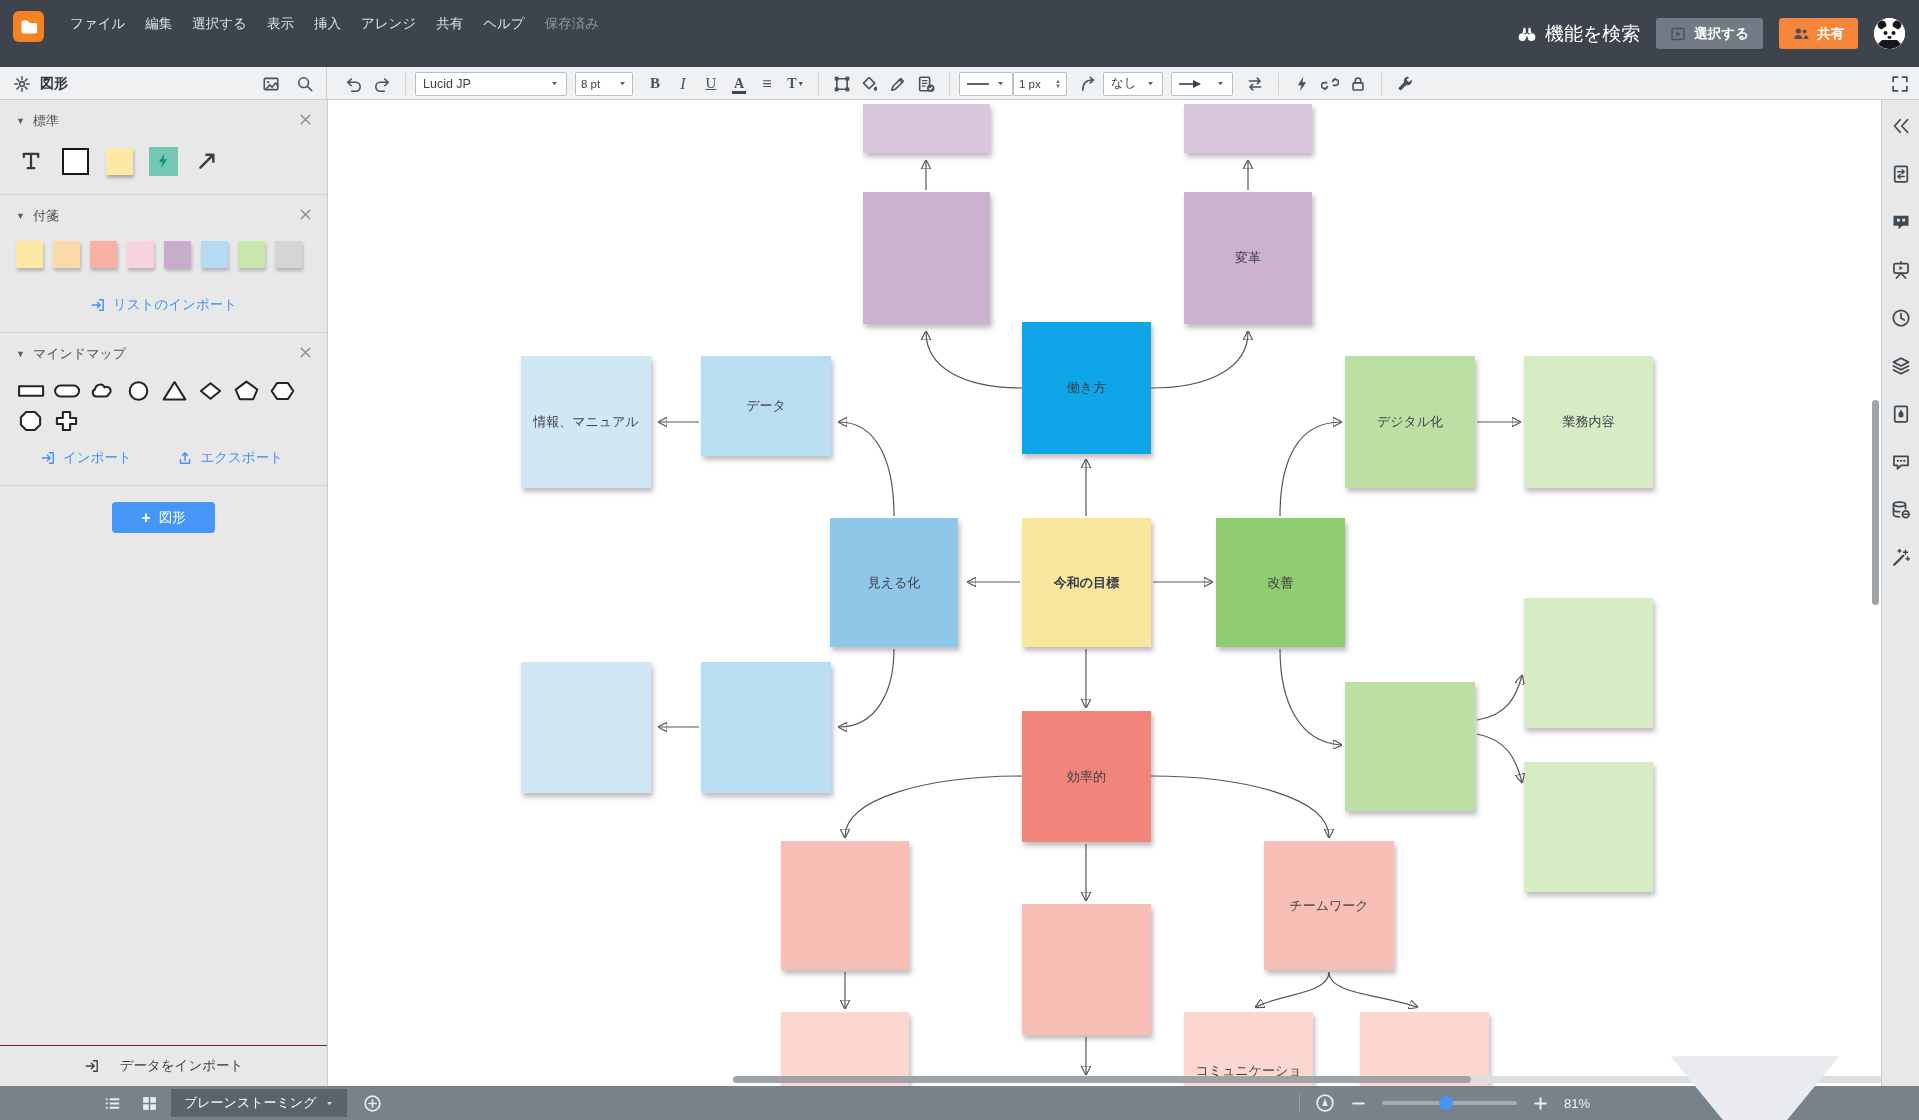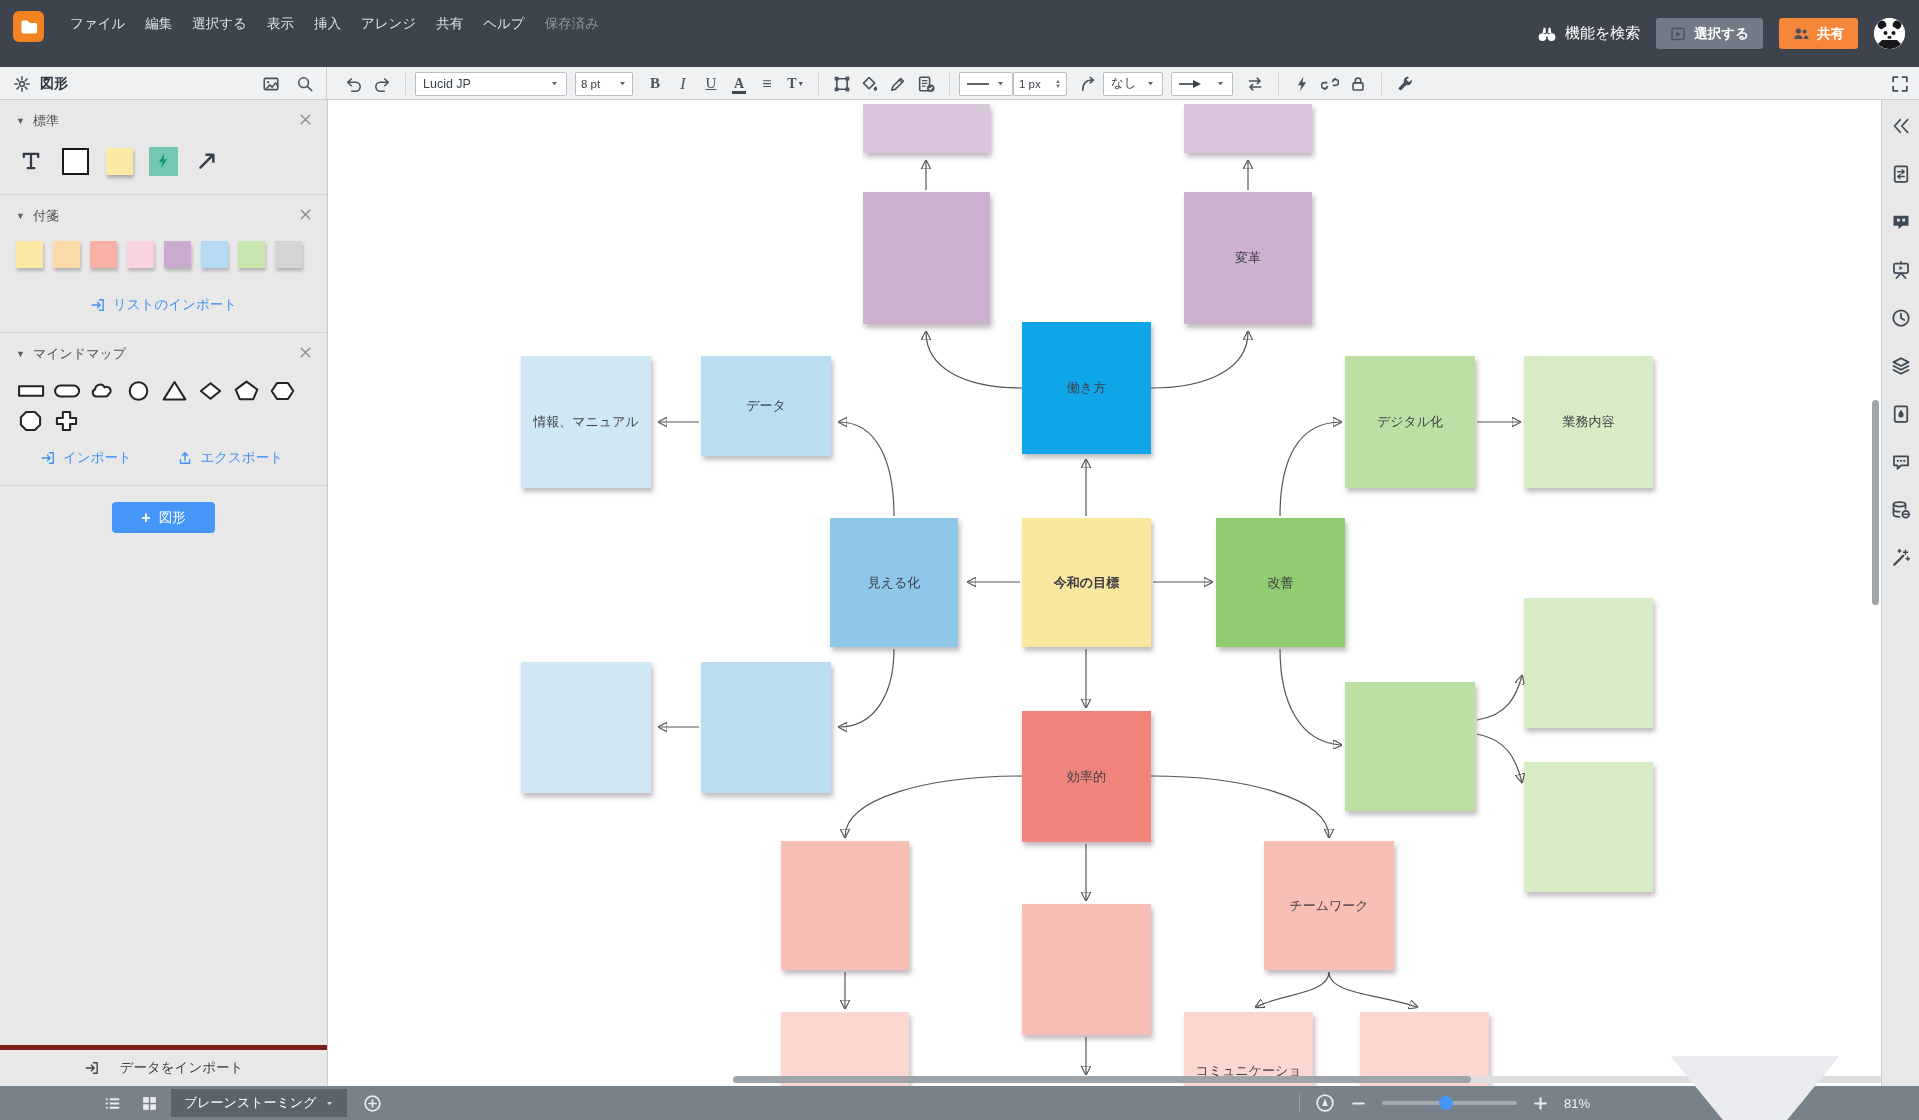--- a/index.html
+++ b/index.html
@@ -11,21 +11,21 @@
   #menubar{position:absolute;left:0;top:0;width:1919px;height:67px;background:#3d444e;z-index:30;}
   .logo{position:absolute;left:13px;top:11px;width:31px;height:31px;border-radius:6px;background:#f58220;
     display:flex;align-items:center;justify-content:center;}
   .logo svg{width:20px;height:20px;}
   .titleblock{position:absolute;left:70px;top:8px;}
   .doc-title{color:#fff;font-size:17px;font-weight:bold;letter-spacing:.3px;}
   .menus{display:flex;gap:20px;margin-top:7px;align-items:center;}
   .menus span{color:#dde2e6;font-size:13.5px;cursor:default;white-space:nowrap;}
   .menus span.saved{color:#8f979f;}
   .mb-right{position:absolute;right:14px;top:0;height:67px;display:flex;align-items:center;gap:16px;}
-  .feature-search{display:flex;align-items:center;gap:8px;color:#fff;font-size:15px;}
+  .feature-search{display:flex;align-items:center;gap:8px;color:#fff;font-size:19px;}
   .feature-search .ic{width:20px;height:20px;color:#fff;}
   .btn{height:31px;border-radius:3px;display:flex;align-items:center;gap:8px;padding:0 14px;
     color:#fff;font-size:13.5px;font-weight:bold;cursor:pointer;border:none;}
   .btn .ic{width:16px;height:16px;}
   .btn.gray{background:#717a85;}
   .btn.orange{background:#f5863a;}
   .avatar{width:31px;height:31px;border-radius:50%;overflow:hidden;background:#fff;}
 
   
   #toolbar{position:absolute;left:0;top:67px;width:1919px;height:33px;background:#eff1f2;
@@ -70,21 +70,21 @@
   .blue-link{display:flex;align-items:center;gap:7px;color:#4292f4;font-size:13.5px;cursor:pointer;}
   .blue-link .ic{width:16px;height:16px;color:#4292f4;}
   .center-link{justify-content:center;margin-top:28px;}
   .shape-grid{display:flex;flex-wrap:wrap;gap:6px 7px;margin-top:16px;width:290px;}
   .shape-cell{width:29px;height:24px;display:flex;align-items:center;justify-content:center;cursor:pointer;}
   .mm-links{display:flex;justify-content:space-between;margin-top:16px;padding:0 28px 0 24px;}
   .addshape-wrap{display:flex;justify-content:center;padding:16px 0;}
   .addshape{background:#4596f7;color:#fff;border:none;border-radius:4px;height:31px;min-width:103px;
     font-size:13.5px;display:flex;align-items:center;justify-content:center;gap:8px;cursor:pointer;}
   .addshape .plus{font-size:16px;font-weight:bold;}
-  #panel-bottom{position:absolute;left:0;bottom:0;width:327px;height:41px;border-top:5px solid #7f1d1d;
+  #panel-bottom{position:absolute;left:0;bottom:0;width:327px;height:41px;border-top:1px solid #7f1d1d;
     display:flex;align-items:center;justify-content:center;gap:20px;color:#3c434c;font-size:13.5px;cursor:pointer;}
   #panel-bottom .ic{width:16px;height:16px;color:#3c434c;}
 
   
   #canvas{position:absolute;left:327px;top:100px;width:1554px;height:986px;background:#fff;overflow:hidden;
     border-left:1px solid #c9cdd0;}
   .note{position:absolute;display:flex;align-items:center;justify-content:center;text-align:center;
     font-size:13px;color:#3f3f47;box-shadow:2px 4px 5px rgba(115,105,115,.45);cursor:pointer;padding:4px;}
   .note.bold{font-weight:bold;color:#38383f;}
   #wires{position:absolute;left:0;top:0;pointer-events:none;}

